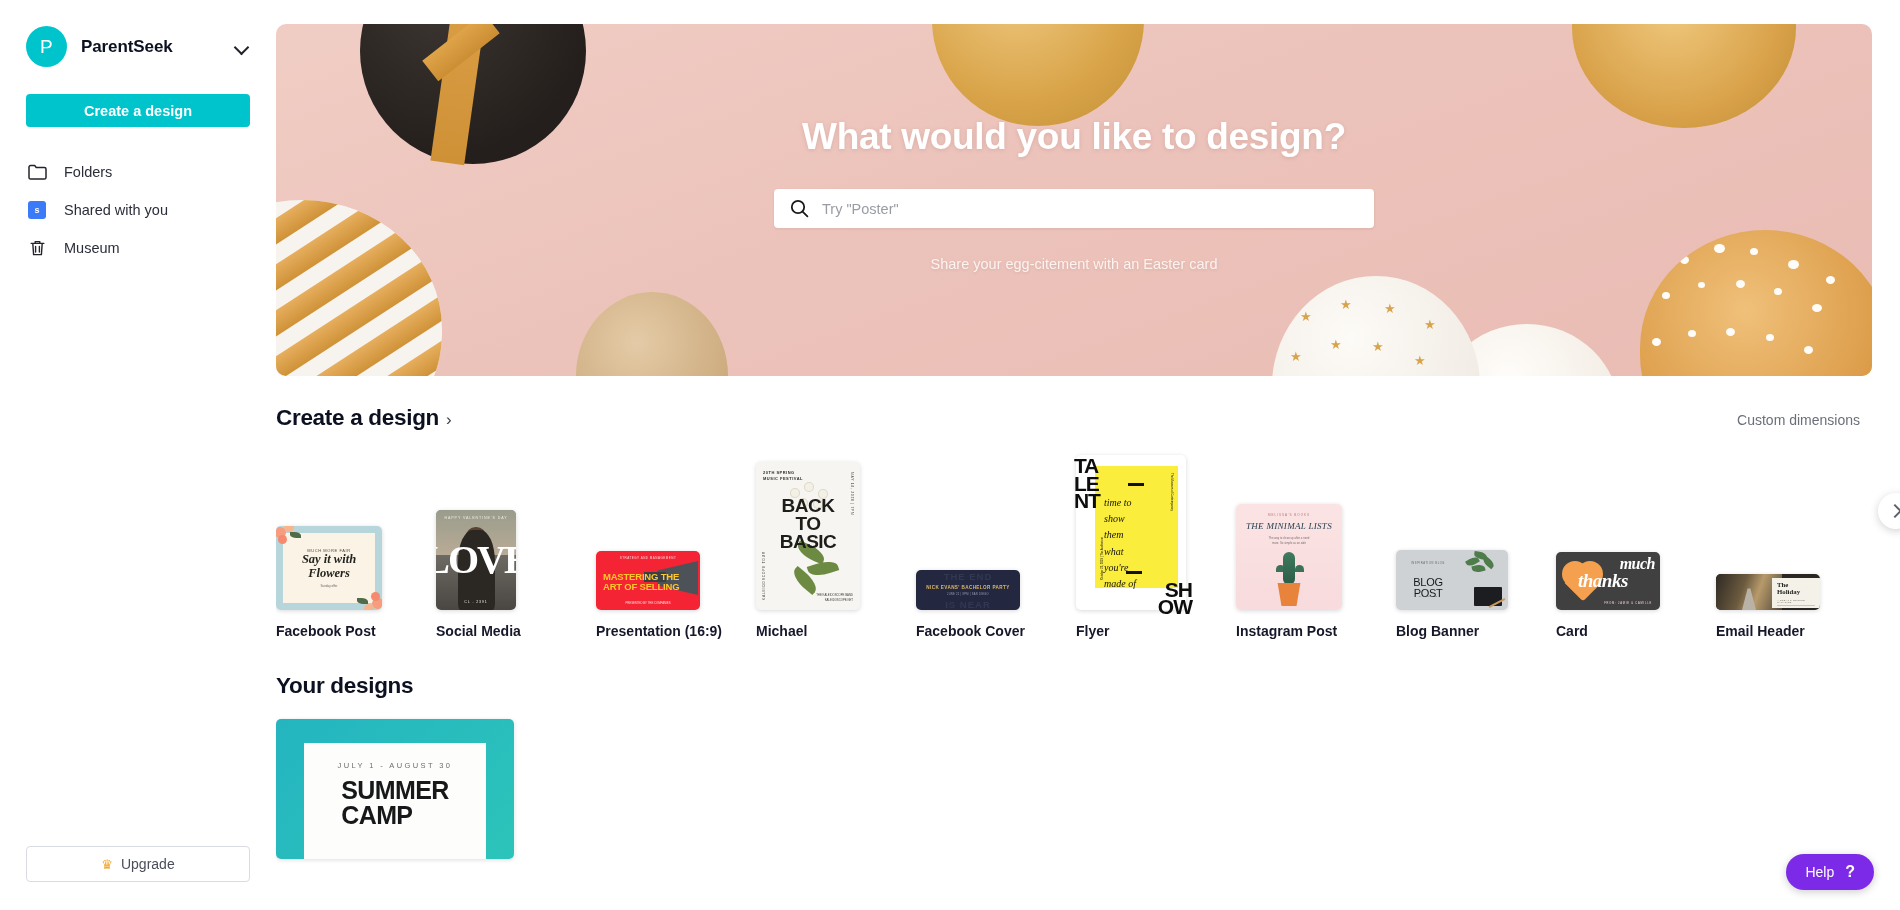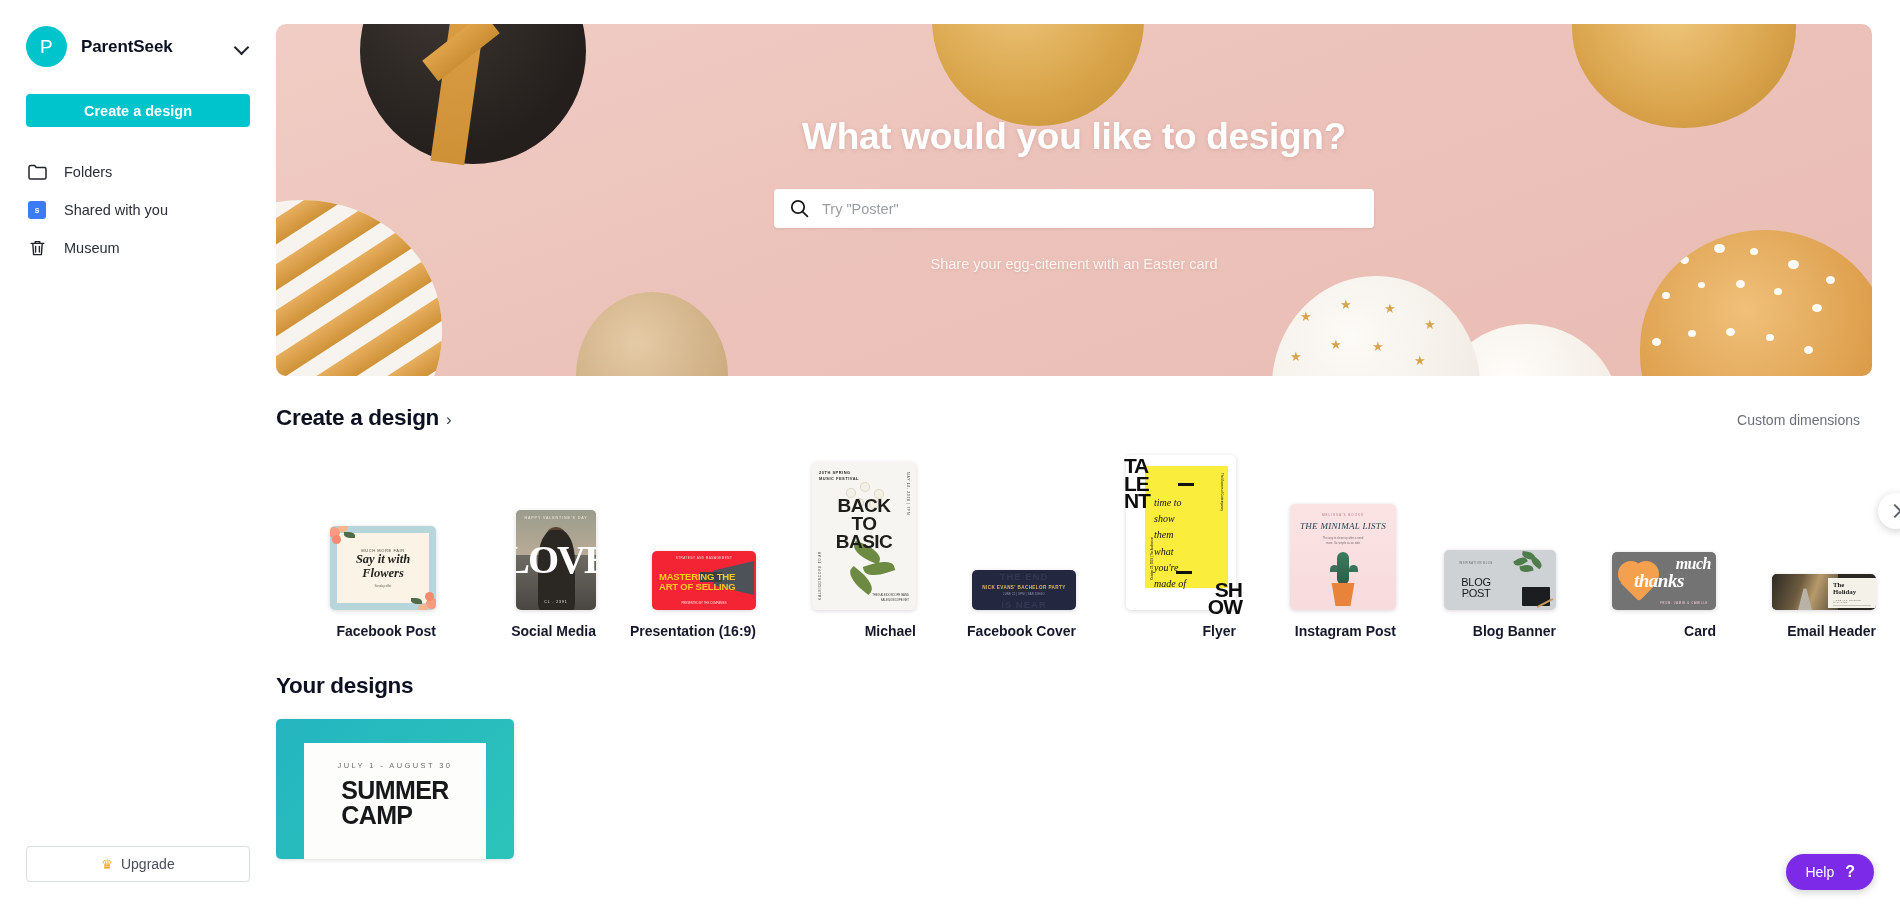--- a/index.html
+++ b/index.html
@@ -187,21 +187,21 @@
     margin-left: auto; font-size: 14px; color: #6b6f7a; cursor: pointer;
   }
 
   
   .cards-row {
     position: relative; display: flex; align-items: flex-end;
     gap: 0; margin-top: 18px; height: 190px;
   }
   .card {
     width: 160px; flex: 0 0 160px; display: flex; flex-direction: column;
-    align-items: flex-end; justify-content: flex-end; cursor: pointer; height: 190px;
+    align-items: flex-start; justify-content: flex-end; cursor: pointer; height: 190px;
   }
   .thumb {
     border-radius: 5px; overflow: hidden; position: relative;
     box-shadow: 0 1px 4px rgba(20,20,40,.16); background:#fff;
   }
   .card-label {
     margin-top: 13px; font-size: 14px; font-weight: 700; color: #16182a;
     white-space: nowrap;
   }
   .next-arrow {
@@ -275,21 +275,21 @@
 
   .t-blog { width: 112px; height: 60px; background: #cfd2d4; position: relative; overflow:hidden;}
   .t-blog .k { position:absolute; top:12px; left:8px; width:48px; text-align:center; font-size:2.6px;letter-spacing:.6px;color:#5d6163;}
   .t-blog .b { position:absolute; top:27px; left:8px; width:48px; text-align:center; font-size:11px;font-weight:400;color:#16181a;line-height:.96;letter-spacing:-.3px;}
   .t-blog .s { position:absolute; top:45px; left:8px; width:48px; text-align:center; font-size:2.4px;color:#5d6163;}
   .t-blog .plant { position:absolute; right:12px; top:2px; width:30px; height:25px;}
   .t-blog .plant i { position:absolute; width:13px;height:7px;background:#4e7c4a;border-radius:0 60% 0 60%;}
   .t-blog .nb { position:absolute; right:6px; bottom:4px; width:28px;height:19px;background:#1c1d20;border-radius:1px;}
   .t-blog .pen { position:absolute; right:2px; bottom:6px; width:18px;height:2px;background:#c99a5e; transform:rotate(-28deg);}
 
-  .t-card { width: 104px; height: 58px; background: #737373; position: relative; overflow:hidden;}
+  .t-card { width: 104px; height: 58px; background: #404040; position: relative; overflow:hidden;}
   .t-card .heart { position:absolute; left:6px; top:5px; width:46px; height:44px; }
   .t-card .heart span { position:absolute; width:26px;height:26px;background:#f5a04f;border-radius:50% 50% 0 0;}
   .t-card .heart span:nth-child(1){ left:0; top:4px; transform: rotate(-45deg);}
   .t-card .heart span:nth-child(2){ left:15px; top:4px; transform: rotate(45deg);}
   .t-card .heart span:nth-child(3){ left:7.5px; top:13px; width:26px;height:26px;border-radius:0 0 3px 3px; transform: rotate(-45deg) ; background:#f5a04f;}
   .t-card .w1 { position:absolute; right:5px; top:5px; font-family:"Liberation Serif",serif; font-style:italic; font-weight:700; color:#fff; font-size:16px; line-height:.92; letter-spacing:-.5px;}
   .t-card .w2 { position:absolute; left:22px; top:20px; font-family:"Liberation Serif",serif; font-style:italic; font-weight:700; color:#fff; font-size:19px; line-height:.92; letter-spacing:-.5px;}
   .t-card .fr { position:absolute; right:8px; bottom:5px; font-size:2.6px; letter-spacing:.8px; color:#ffd3de;}
 
   .t-email { width: 104px; height: 36px; position: relative; overflow:hidden; background:#2a2622;}

